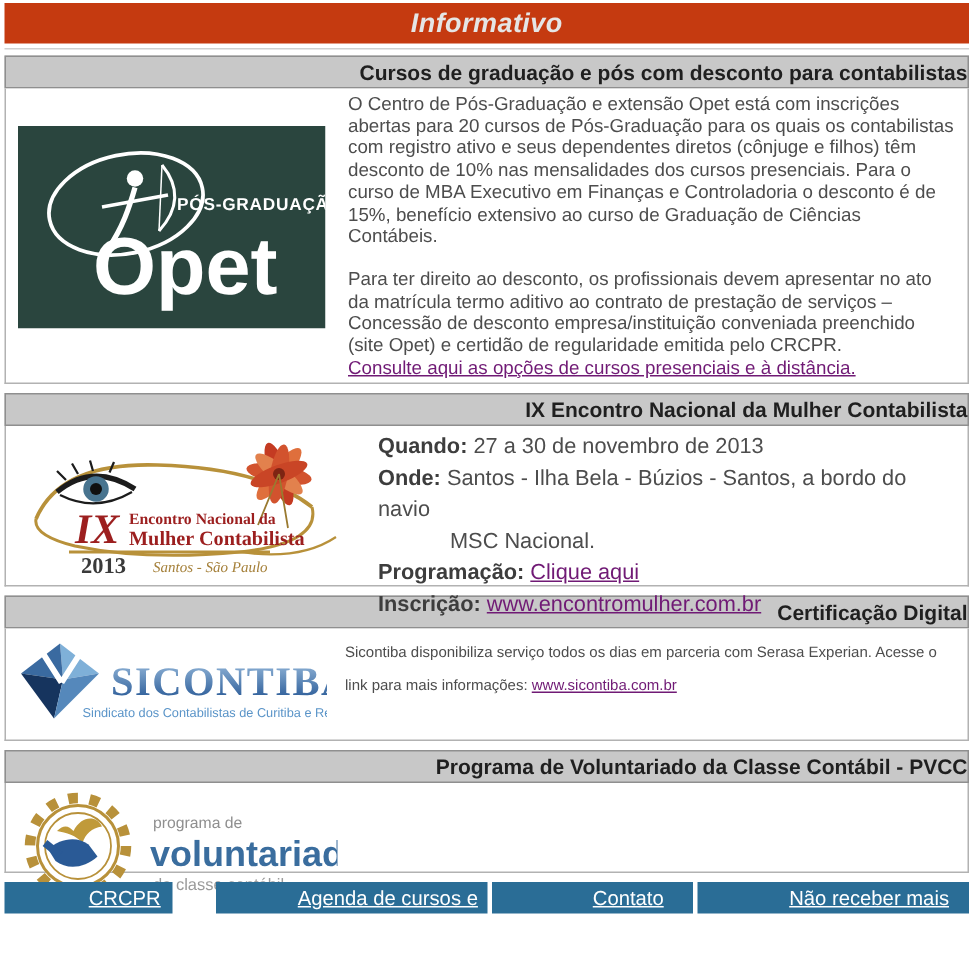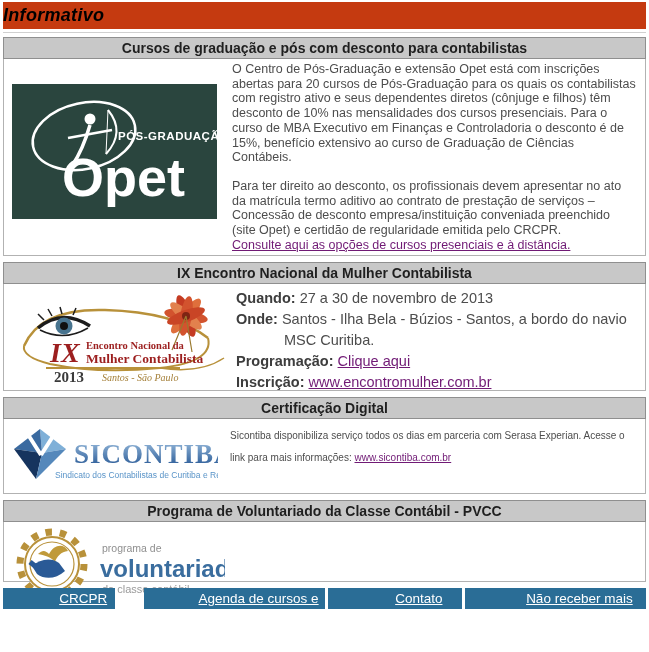--- a/index.html
+++ b/index.html
@@ -6,49 +6,49 @@
   html,body { margin:0; padding:0; background:#ffffff; }
   body {
     width:649px; height:652px;
     font-family:"Liberation Sans","DejaVu Sans",sans-serif;
     color:#4d4d4d; overflow:hidden;
   }
   .page { padding:2px 3px 0 3px; }
 
   .banner {
     height:27px; line-height:27px; background:#c53a10;
-    color:#000000; text-align:left;
+    color:#e5e5e5; text-align:center;
     font-size:18px; font-weight:bold; font-style:italic;
     letter-spacing:0.3px;
   }
   .top-rule { height:1px; background:#d0d0d0; margin:3px 0 4px 0; }
 
   section { margin-bottom:6px; }
   .sec-header {
     height:22px; line-height:20px; background:#c8c8c8;
-    border:1px solid #8f8f8f; text-align:center;
+    border:1px solid #8f8f8f; text-align:right;
     font-size:14px; font-weight:bold; color:#1f1f1f;
   }
   .sec-body {
     border:1px solid #b2b2b2; border-top:0; background:#ffffff;
   }
 
   
   .s1-body { height:197px; display:flex; padding:3px 8px; }
   .opet-logo { width:205px; height:135px; margin-top:22px; flex:none; }
   .s1-text { flex:1; margin-left:15px; font-size:12.5px; line-height:14.7px; color:#4d4d4d; }
   .s1-text p { margin:0 0 14px 0; }
   .s1-text p:last-of-type { margin-bottom:0; }
 
   a.link { color:#701a75; text-decoration:underline; cursor:pointer; }
 
   
   .s2-body { height:107px; display:flex; padding:2px 6px; }
   .enc-logo { width:218px; height:100px; flex:none; }
-  .s2-text { flex:1; margin-left:8px; font-size:14.5px; line-height:21px; color:#4d4d4d; padding-top:2px; }
+  .s2-text { flex:1; margin-left:24px; font-size:14.5px; line-height:21px; color:#4d4d4d; padding-top:2px; }
   .lbl { font-weight:bold; color:#3d3d3d; }
   .indent { margin-left:48px; }
 
   
   .s3-body { height:75px; display:flex; padding:4px 6px; }
   .sic-logo { width:208px; height:64px; flex:none; margin-top:2px; }
   .s3-text { flex:1; margin-left:12px; font-size:10px; line-height:22px; color:#4d4d4d; margin-top:2px; }
   .s3-text p { margin:0; }
 
   
@@ -136,21 +136,21 @@
           <text class="serif" x="76" y="63" font-size="10.5" font-weight="bold" fill="#9c1f1f">Encontro Nacional da</text>
           <text class="serif" x="76" y="77" font-size="13.5" font-weight="bold" fill="#9c1f1f">Mulher Contabilista</text>
           <rect x="36" y="81" width="134" height="2" fill="#b8913a"></rect>
           <text class="serif" x="44" y="96" font-size="15" font-weight="bold" fill="#3a3a3a">2013</text>
           <text class="serif" x="92" y="95" font-size="10" font-style="italic" fill="#a5803a">Santos - São Paulo</text>
         </svg>
       </div>
       <div class="s2-text">
         <div><span class="lbl">Quando:</span> <span>27 a 30 de novembro de 2013</span></div>
         <div><span class="lbl">Onde:</span> <span>Santos - Ilha Bela - Búzios - Santos, a bordo do navio</span></div>
-        <div class="indent">MSC Curitiba.</div>
+        <div class="indent">MSC Nacional.</div>
         <div><span class="lbl">Programação:</span> <a class="link">Clique aqui</a></div>
         <div><span class="lbl">Inscrição:</span> <a class="link">www.encontromulher.com.br</a></div>
       </div>
     </div>
   </section>
 
   <section>
     <div class="sec-header">
       <span>Certificação Digital</span>
     </div>

